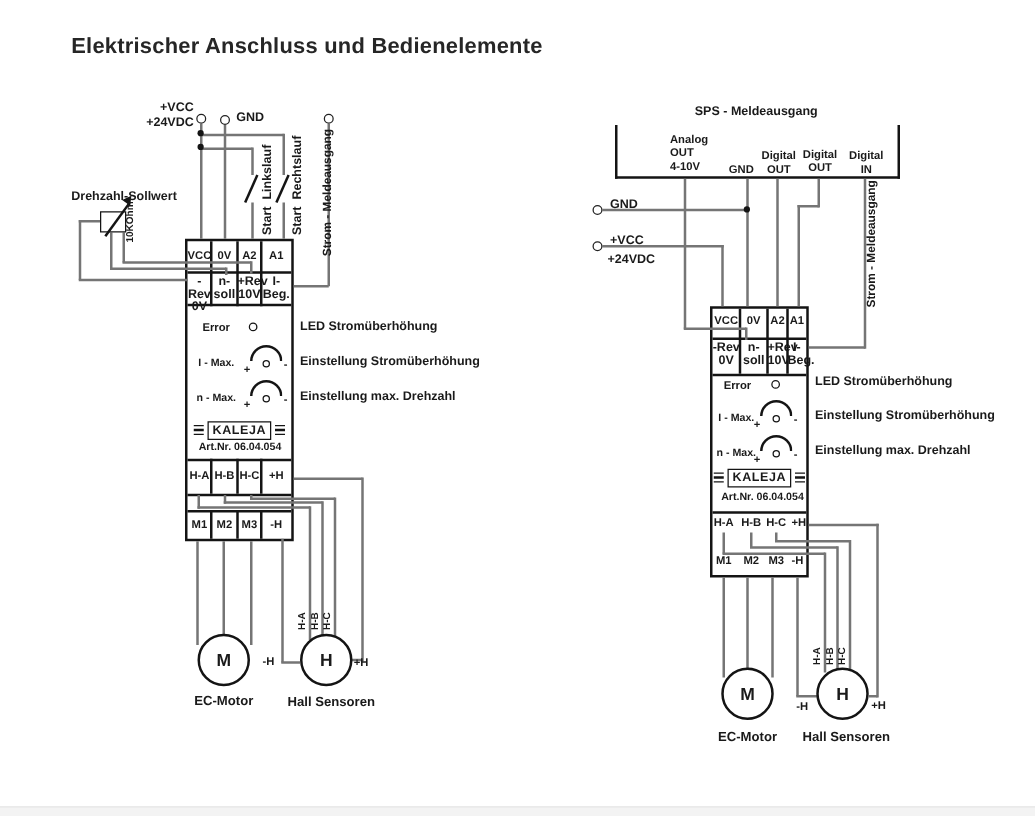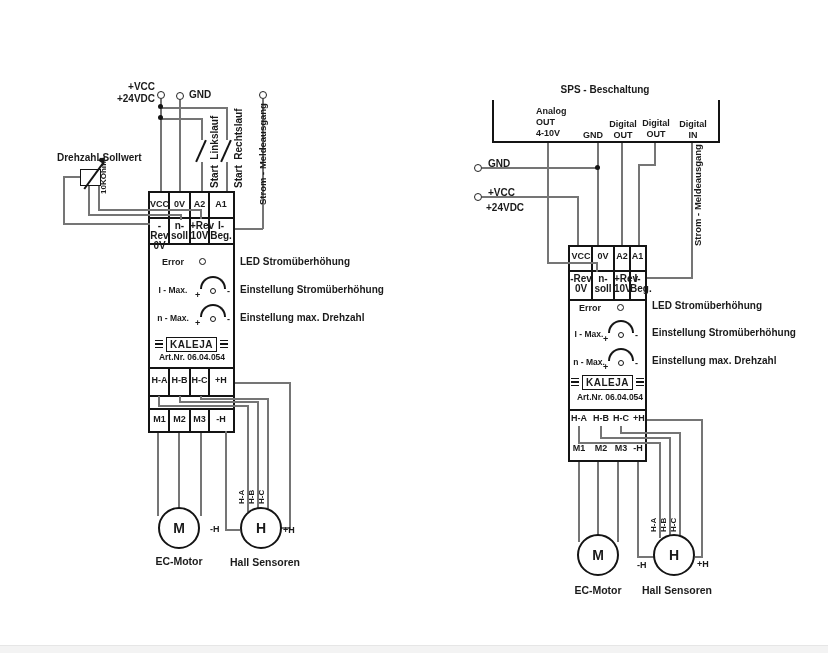--- a/index.html
+++ b/index.html
@@ -39,20 +39,21 @@
   .klines{display:flex;flex-direction:column;gap:2px;}
   .klines i{display:block;width:8px;height:1.5px;background:#141414;}
   .kbox{border:1.5px solid #141414;padding:0 3px;font-weight:bold;font-size:10px;letter-spacing:.5px;line-height:13px;}
   .bottombar{position:absolute;left:0;top:645px;width:828px;height:8px;background:#f3f3f3;border-top:1px solid #e6e6e6;box-sizing:border-box;}
 </style>
 </head>
 <body>
 
 <div class="page">
 
+  <div class="title">Elektrischer Anschluss und Bedienelemente</div>
 
   <div class="box" style="left:148px;top:191px;width:87px;height:242px;"></div>
   <div class="lnh" style="left:150px;top:217px;width:83px;"></div>
   <div class="lnh" style="left:150px;top:243px;width:83px;"></div>
   <div class="lnh" style="left:150px;top:367px;width:83px;"></div>
   <div class="lnh" style="left:150px;top:395px;width:83px;"></div>
   <div class="lnh" style="left:150px;top:408px;width:83px;"></div>
   <div class="lnv" style="left:168px;top:193px;height:52px;"></div>
   <div class="lnv" style="left:189px;top:193px;height:52px;"></div>
   <div class="lnv" style="left:208px;top:193px;height:52px;"></div>
@@ -219,21 +220,21 @@
   <div class="t ctr f9" style="left:209px;top:375px;width:24px;">+H</div>
   <div class="t ctr f9" style="left:150px;top:414px;width:19px;">M1</div>
   <div class="t ctr f9" style="left:169px;top:414px;width:21px;">M2</div>
   <div class="t ctr f9" style="left:190px;top:414px;width:19px;">M3</div>
   <div class="t ctr f9" style="left:209px;top:414px;width:24px;">-H</div>
 
   <div class="t f10" style="left:240px;top:256px;">LED Stromüberhöhung</div>
   <div class="t f10" style="left:240px;top:284px;">Einstellung Stromüberhöhung</div>
   <div class="t f10" style="left:240px;top:312px;">Einstellung max. Drehzahl</div>
 
-  <div class="t ctr f10" style="left:525px;top:84px;width:160px;">SPS - Beschaltung</div>
+  <div class="t ctr f10" style="left:525px;top:84px;width:160px;">SPS - Meldeausgang</div>
   <div class="t pre f9" style="left:536px;top:106px;">Analog
 OUT
 4-10V</div>
   <div class="t ctr f9" style="left:578px;top:130px;width:30px;">GND</div>
   <div class="t ctr pre f9" style="left:607px;top:119px;width:32px;">Digital
 OUT</div>
   <div class="t ctr pre f9" style="left:640px;top:118px;width:32px;">Digital
 OUT</div>
   <div class="t ctr pre f9" style="left:677px;top:119px;width:32px;">Digital
 IN</div>

